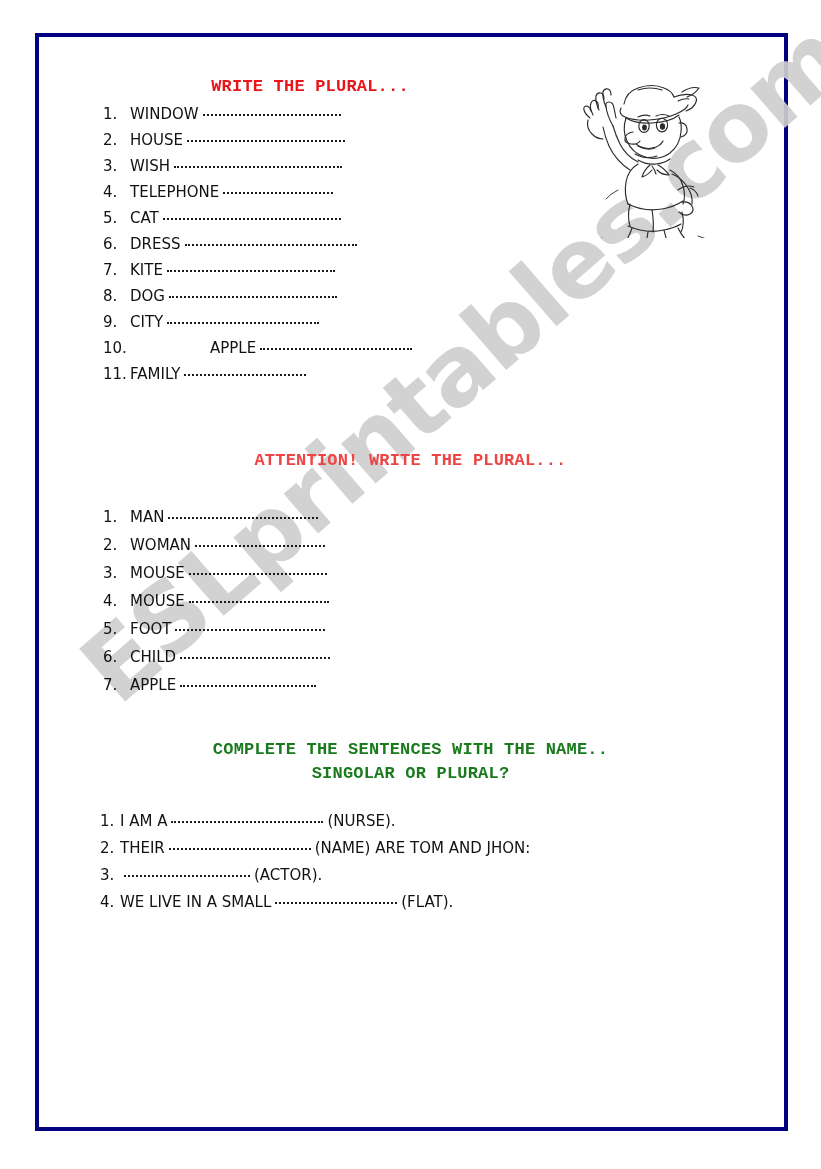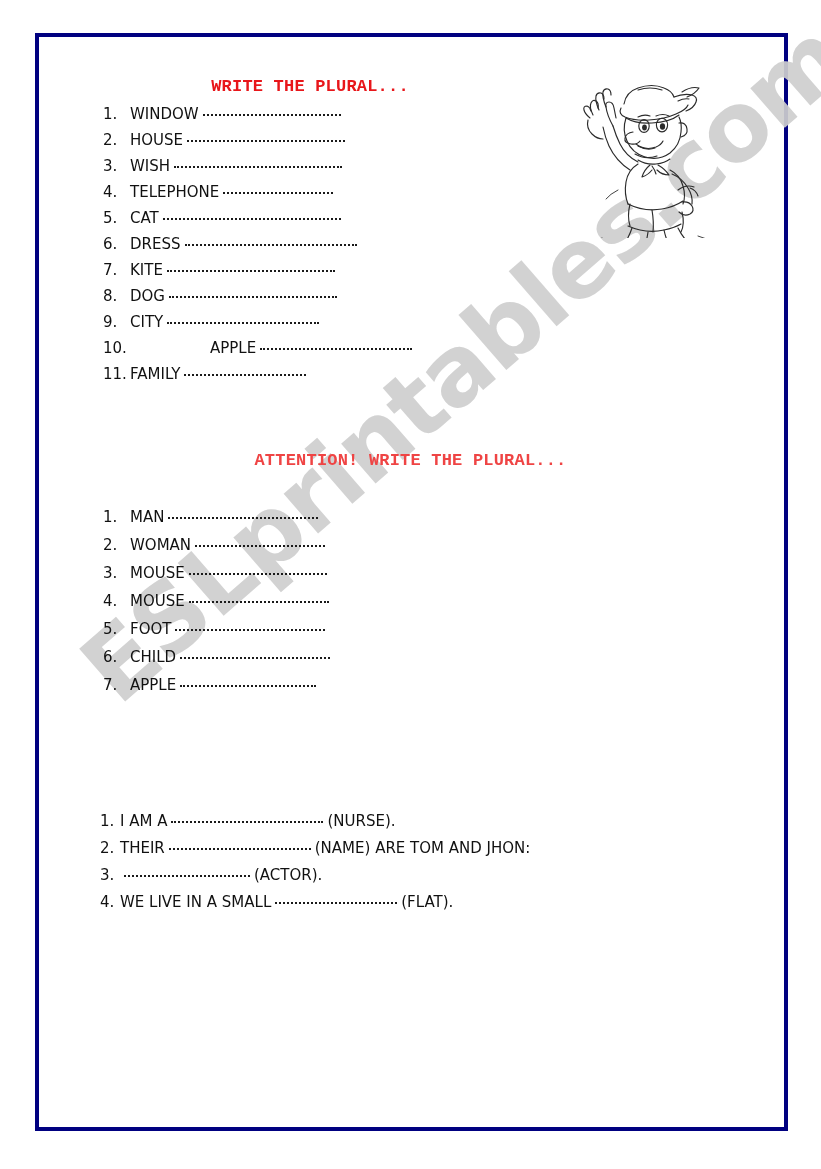--- a/index.html
+++ b/index.html
@@ -340,20 +340,24 @@
           <span class="ex-word">CHILD</span>
           <span class="dots" style="width: 150px;"></span>
         </li>
         <li class="ex-row">
           <span class="ex-num">7.</span>
           <span class="ex-word">APPLE</span>
           <span class="dots" style="width: 136px;"></span>
         </li>
       </ul>
 
+    <div class="heading" id="heading-3">
+      <div>COMPLETE THE SENTENCES WITH THE NAME..</div>
+      <div>SINGOLAR OR PLURAL?</div>
+    </div>
 
     <ul class="ex-list" id="list-3">
         <li class="ex-row">
           <span class="ex-num">1.</span>
           <span class="ex-word">I AM A</span>
           <span class="dots" style="width: 152px;"></span>
           <span class="tail">(NURSE).</span>
         </li>
         <li class="ex-row">
           <span class="ex-num">2.</span>

